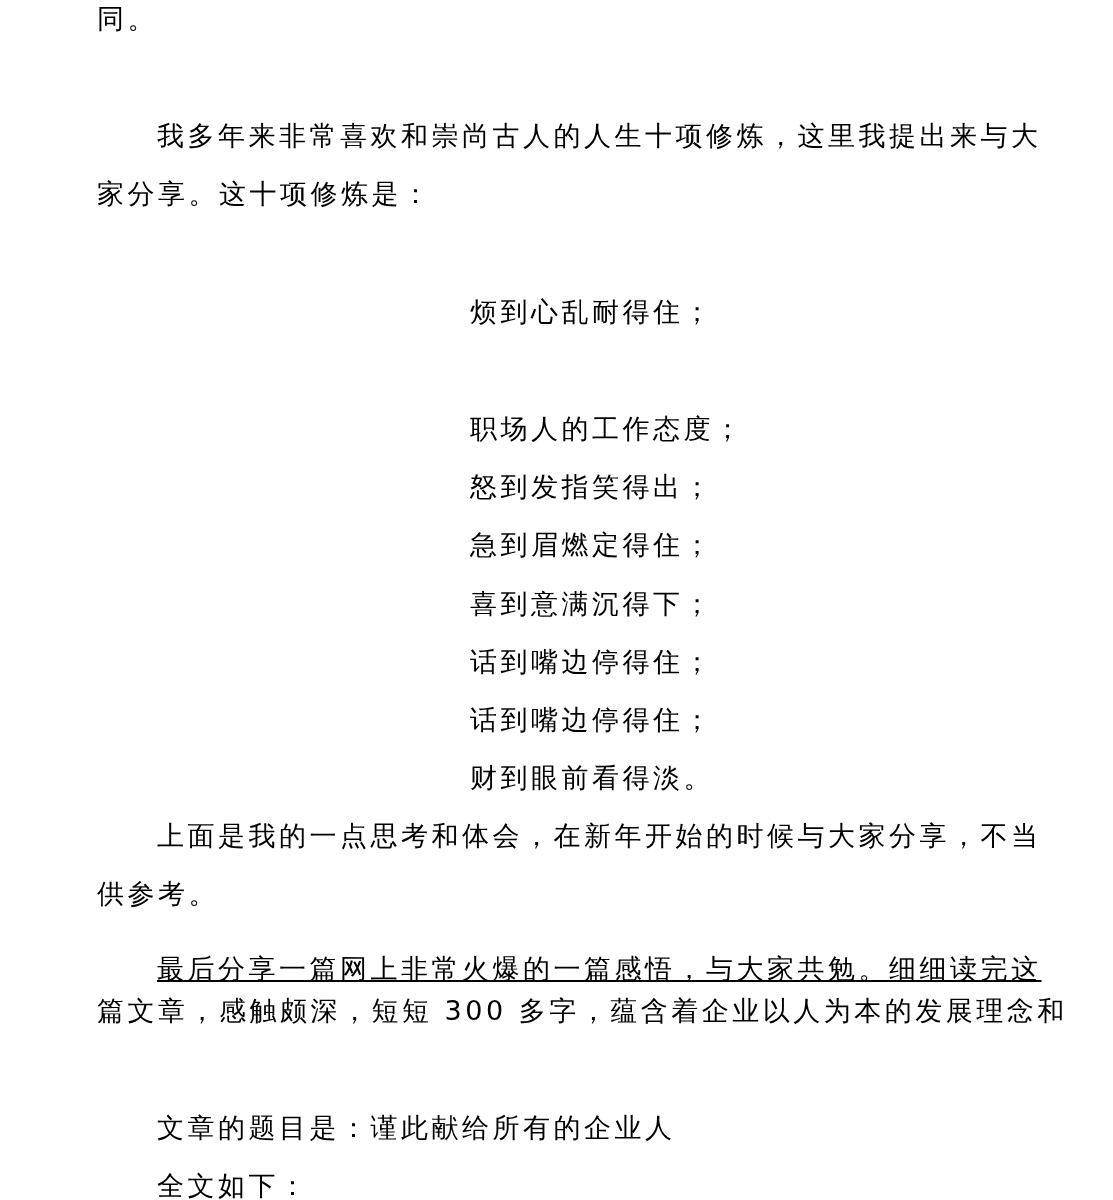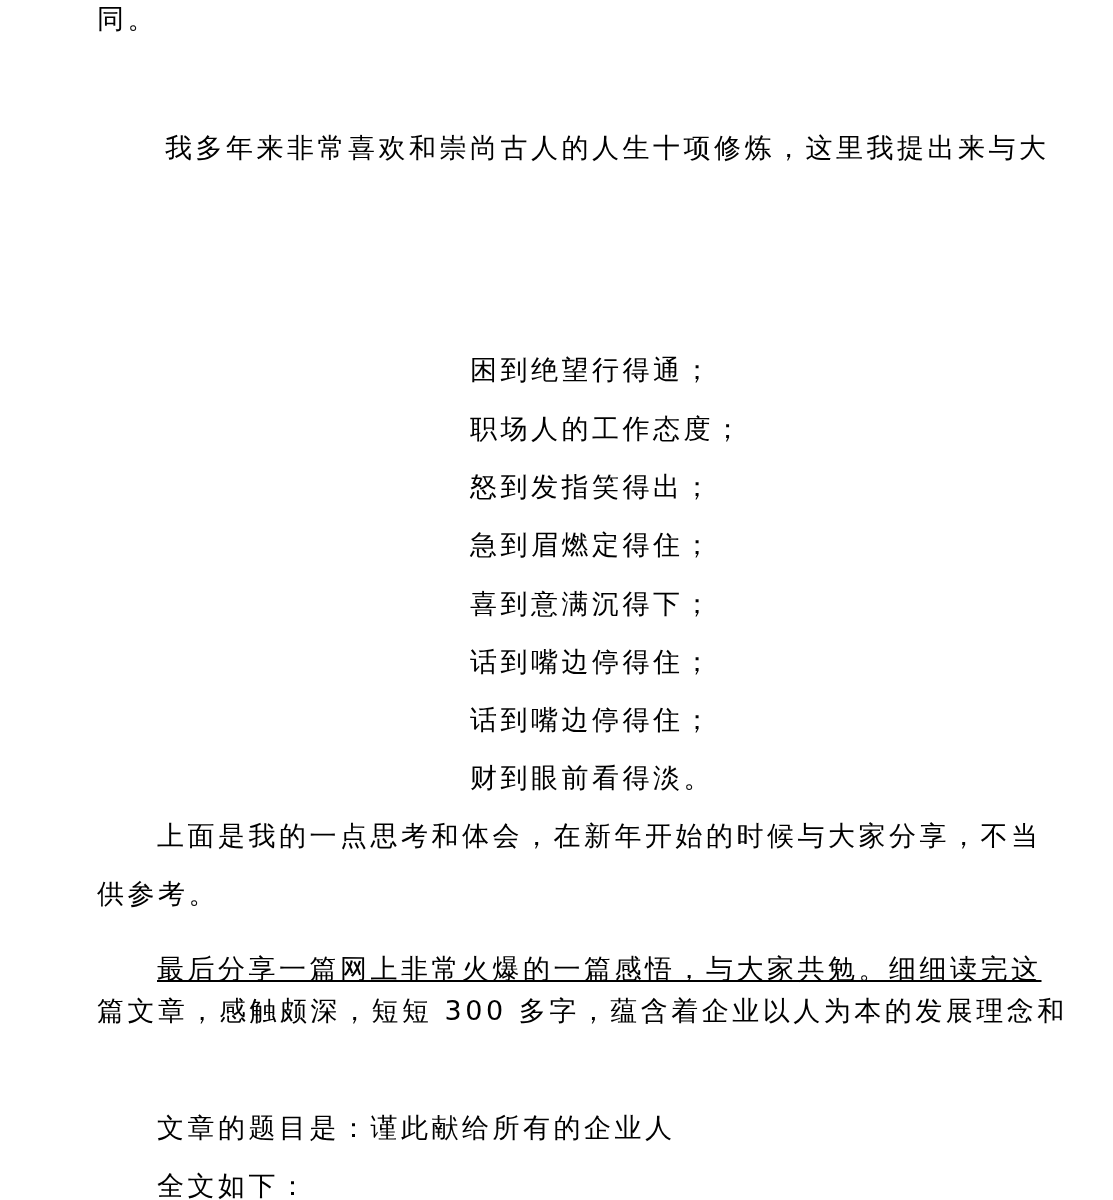--- a/index.html
+++ b/index.html
@@ -34,23 +34,24 @@
   
   .verse-line { left: 470px; }
 </style>
 </head>
 <body>
 
 <div class="page">
 
   <div class="tline body-left" style="top: 3px;">同。</div>
 
-  <div class="tline body-indent" style="top: 132px; margin-left: 8px;">我多年来非常喜欢和崇尚古人的人生十项修炼，这里我提出来与大</div>
+  <div class="tline body-indent" style="top: 120px;">我多年来非常喜欢和崇尚古人的人生十项修炼，这里我提出来与大</div>
+  <div class="tline body-left" style="top: 178px;">家分享。这十项修炼是：</div>
 
-  <div class="tline verse-line" style="top: 354px;">困到绝望行得通；</div>
+  <div class="tline verse-line" style="top: 296px;">烦到心乱耐得住；</div>
   <div class="tline verse-line" style="top: 413px;">职场人的工作态度；</div>
   <div class="tline verse-line" style="top: 471px;">怒到发指笑得出；</div>
   <div class="tline verse-line" style="top: 529px;">急到眉燃定得住；</div>
   <div class="tline verse-line" style="top: 588px;">喜到意满沉得下；</div>
   <div class="tline verse-line" style="top: 646px;">话到嘴边停得住；</div>
   <div class="tline verse-line" style="top: 704px;">话到嘴边停得住；</div>
   <div class="tline verse-line" style="top: 762px;">财到眼前看得淡。</div>
 
   <div class="tline body-indent" style="top: 820px;">上面是我的一点思考和体会，在新年开始的时候与大家分享，不当</div>
   <div class="tline body-left" style="top: 878px;">供参考。</div>

